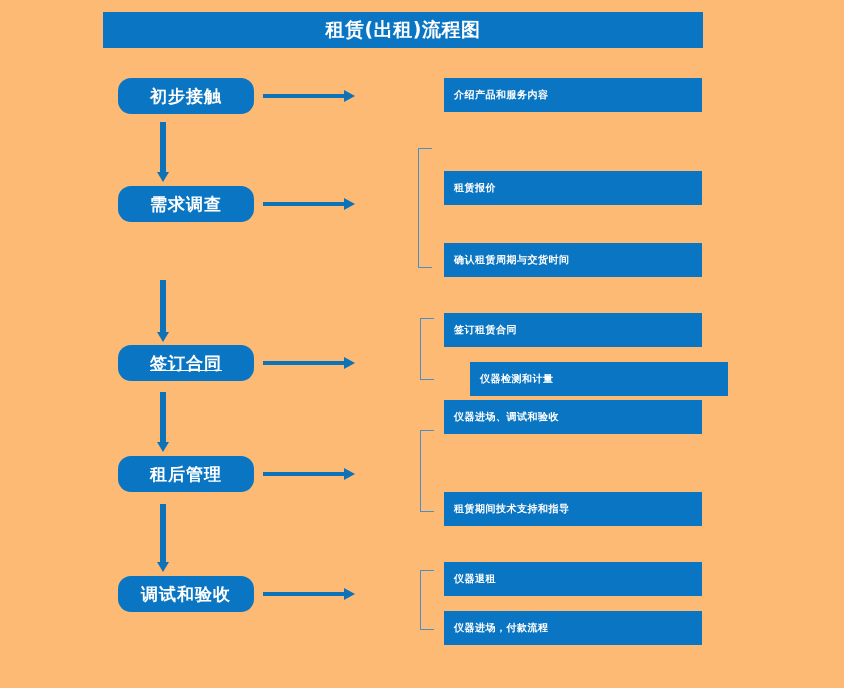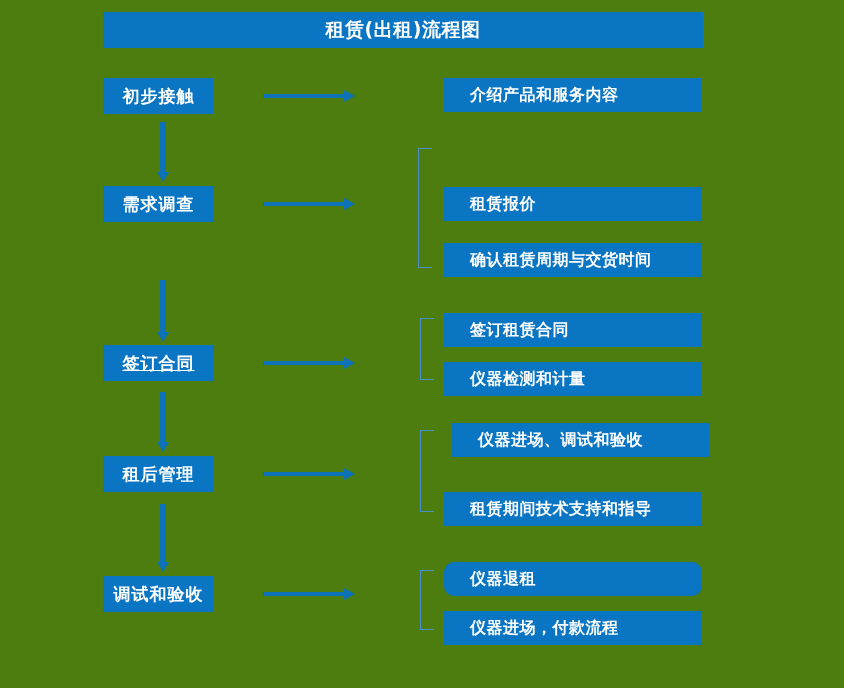--- a/index.html
+++ b/index.html
@@ -7,21 +7,21 @@
     padding: 0;
     background: #ffffff;
   }
   body {
     font-family: "DejaVu Sans", "Liberation Sans", sans-serif;
   }
   #canvas {
     position: relative;
     width: 844px;
     height: 688px;
-    background: #4d7c0f;
+    background: #fdba74;
     overflow: hidden;
   }
 
   
   .title-bar {
     position: absolute;
     left: 103px;
     top: 12px;
     width: 600px;
     height: 36px;
@@ -31,46 +31,47 @@
     align-items: center;
     justify-content: center;
     font-size: 19px;
     font-weight: bold;
     letter-spacing: 0.5px;
   }
 
   
   .stage-box {
     position: absolute;
-    left: 103px;
-    width: 111px;
+    left: 118px;
+    width: 136px;
     height: 36px;
     background: #0a75c2;
     color: #ffffff;
     display: flex;
     align-items: center;
     justify-content: center;
     font-size: 17px;
     font-weight: bold;
     letter-spacing: 1px;
+    border-radius: 13px;
   }
 
   
   .detail-box {
     position: absolute;
     left: 444px;
     width: 258px;
     height: 34px;
     background: #0a75c2;
     color: #ffffff;
     display: flex;
     align-items: center;
-    font-size: 16px;
+    font-size: 10px;
     font-weight: bold;
-    padding-left: 26px;
+    padding-left: 10px;
     box-sizing: border-box;
     letter-spacing: 0.5px;
   }
 
   
   .v-arrow {
     position: absolute;
     left: 157px;
     width: 12px;
   }
@@ -190,29 +191,29 @@
 
   <div class="bracket" style="left:420px; top:318px; height:62px;"></div>
 
   <div class="bracket" style="left:420px; top:430px; height:82px;"></div>
 
   <div class="bracket" style="left:420px; top:570px; height:60px;"></div>
 
   <div class="detail-box" style="top:78px;">介绍产品和服务内容</div>
 
 
-  <div class="detail-box" style="top:187px;">租赁报价</div>
+  <div class="detail-box" style="top:171px;">租赁报价</div>
 
   <div class="detail-box" style="top:243px;">确认租赁周期与交货时间</div>
 
   <div class="detail-box" style="top:313px;">签订租赁合同</div>
 
-  <div class="detail-box" style="top:362px;">仪器检测和计量</div>
-
-  <div class="detail-box" style="top:423px;margin-left:8px;">仪器进场、调试和验收</div>
+  <div class="detail-box" style="top:362px;margin-left:26px;">仪器检测和计量</div>
+
+  <div class="detail-box" style="top:400px;">仪器进场、调试和验收</div>
 
   <div class="detail-box" style="top:492px;">租赁期间技术支持和指导</div>
 
-  <div class="detail-box" style="top:562px;border-radius:10px;">仪器退租</div>
+  <div class="detail-box" style="top:562px;">仪器退租</div>
 
   <div class="detail-box" style="top:611px;">仪器进场，付款流程</div>
 
 </div>
 
 </body></html>

